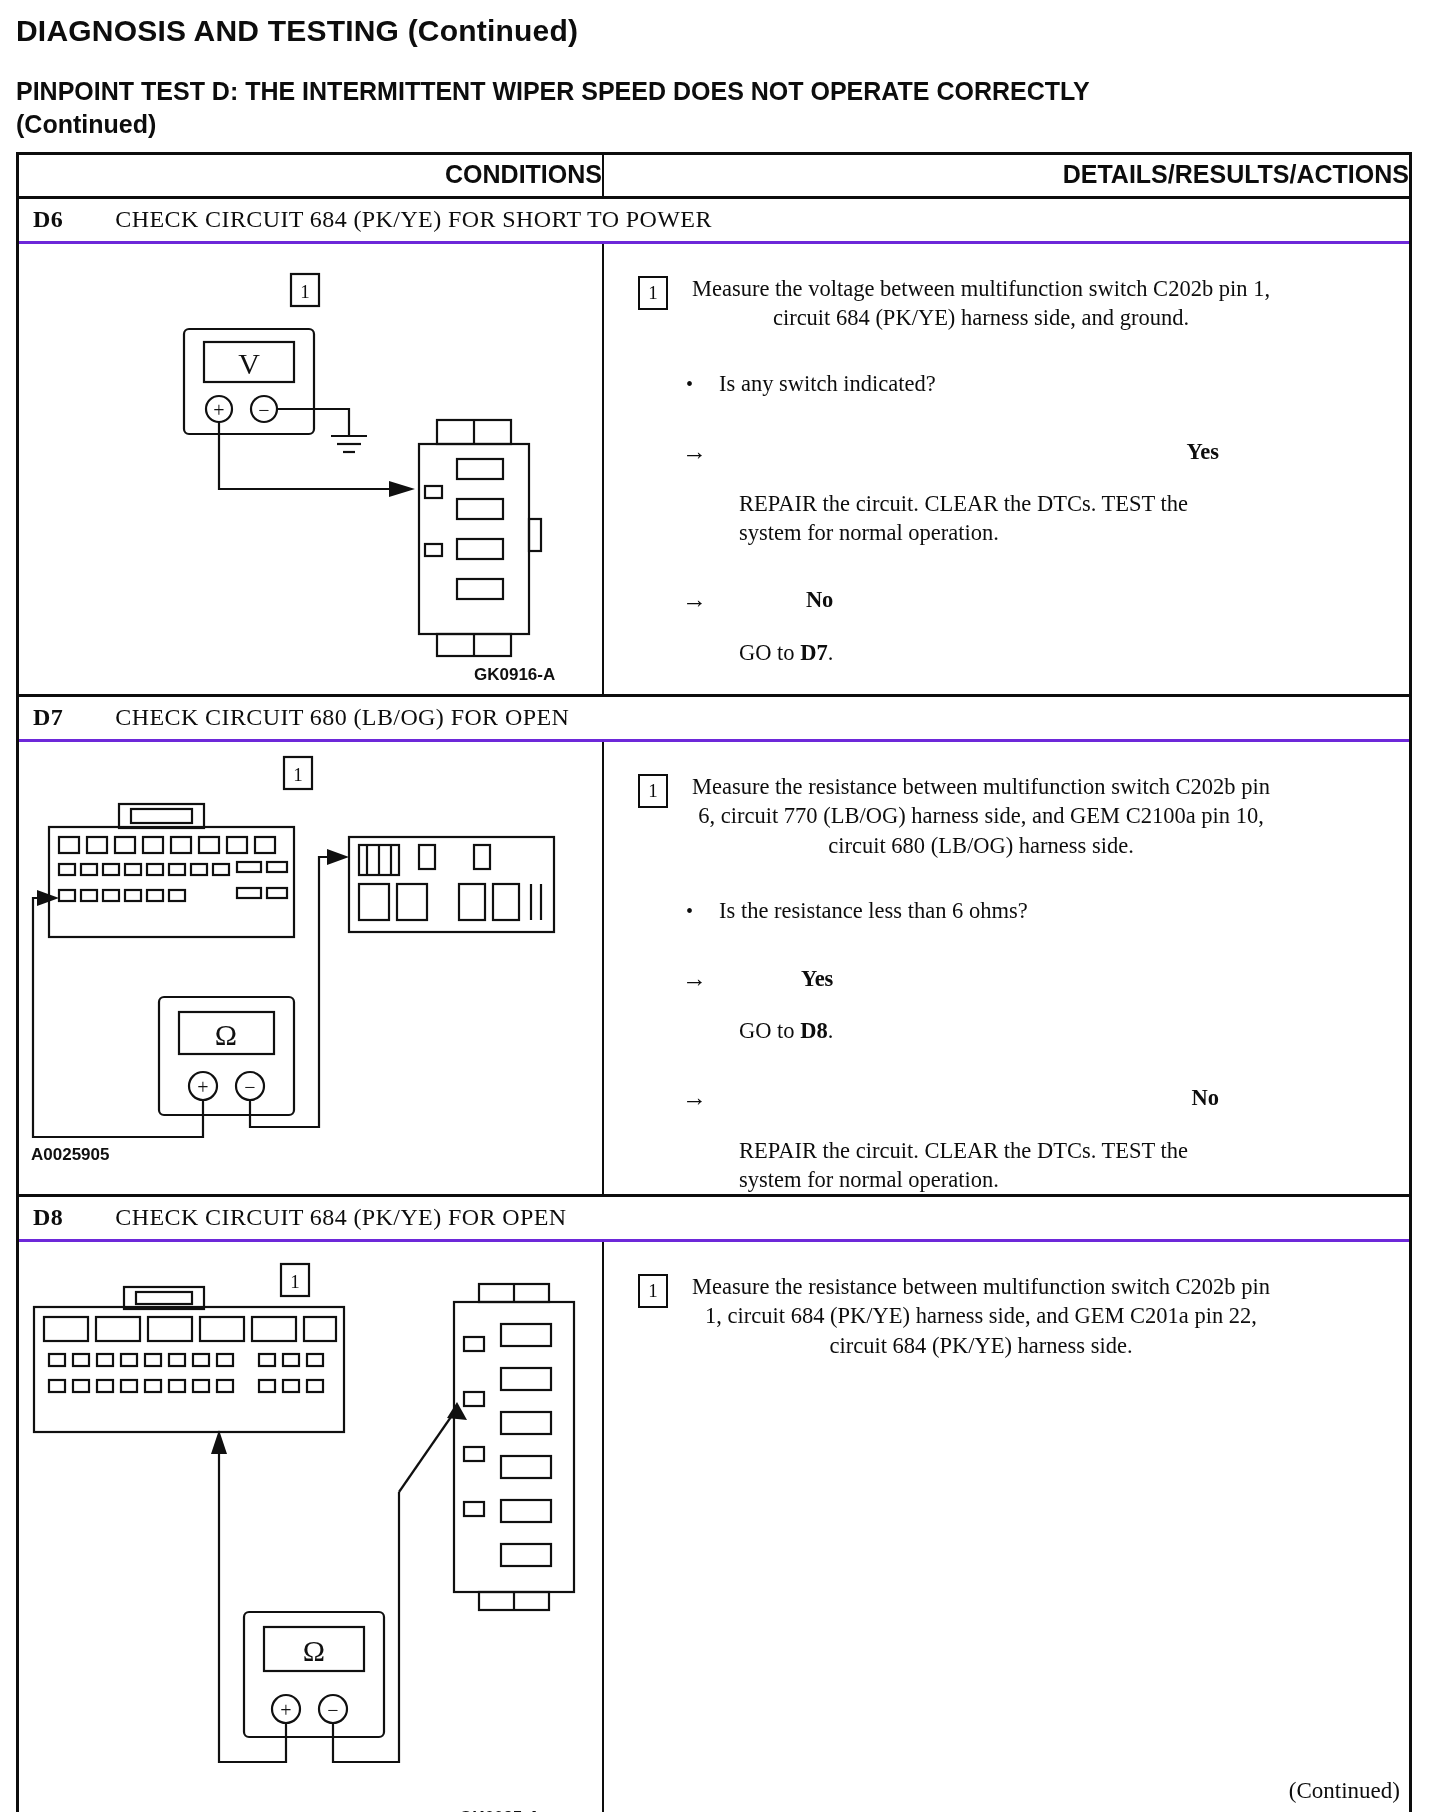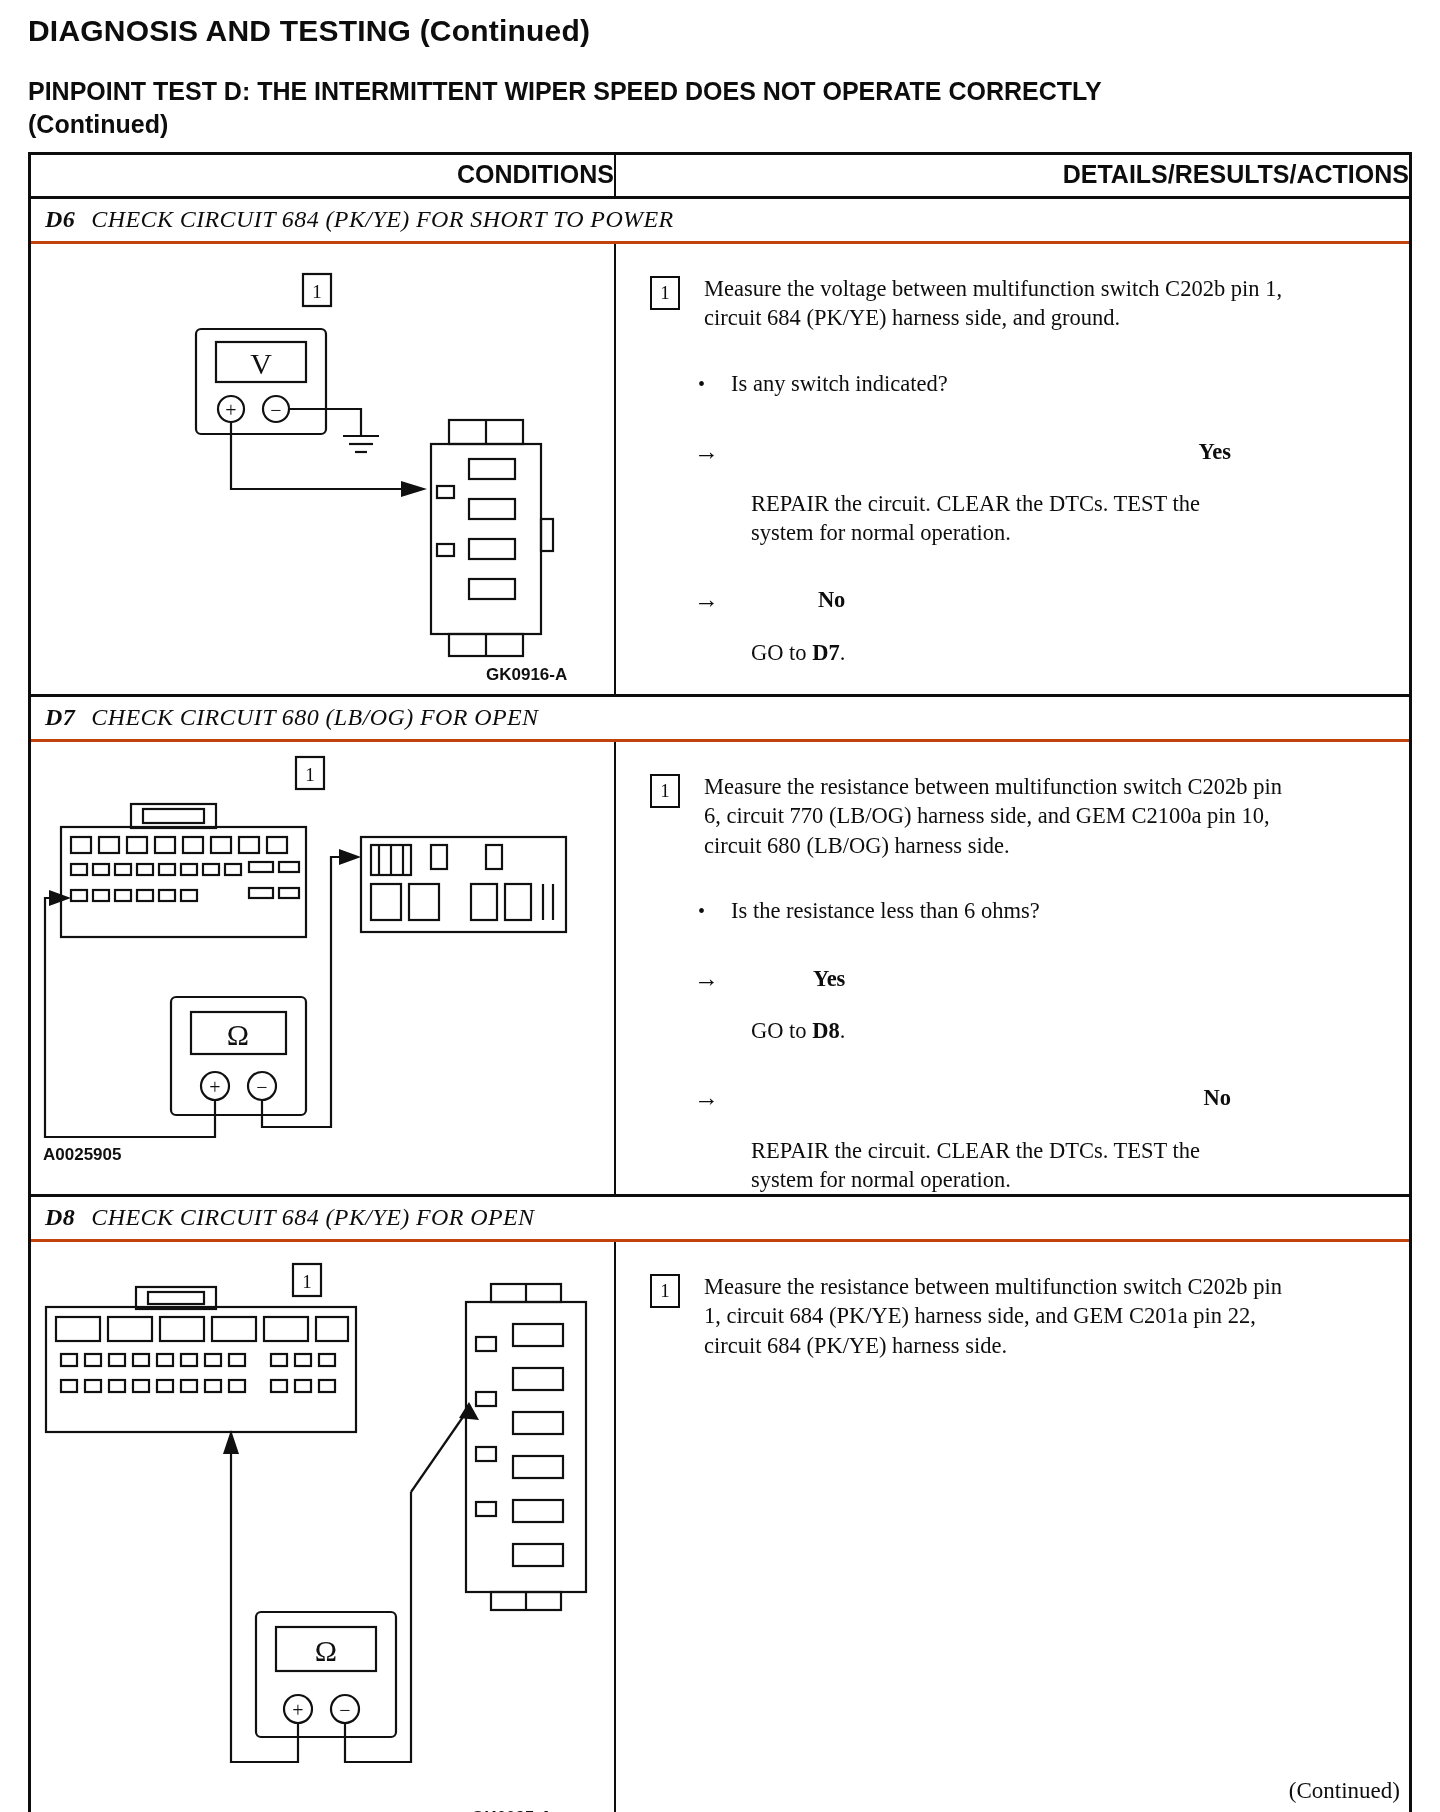--- a/index.html
+++ b/index.html
@@ -2,53 +2,53 @@
 <html><head>
 <meta charset="utf-8">
 <style>
   * { margin:0; padding:0; box-sizing:border-box; }
   html,body { background:#ffffff; }
   body {
     width:1440px; height:1812px;
     color:#0d0d0d;
     font-family:"Liberation Serif", serif;
   }
-  .page { position:relative; width:1440px; height:1812px; padding:14px 28px 0 28px; overflow:hidden; }
+  .page { position:relative; width:1440px; height:1812px; padding:14px 28px 0 16px; overflow:hidden; }
 
   .section-title {
     font-family:"Liberation Sans", sans-serif;
     font-weight:bold; font-size:30px; letter-spacing:.2px;
   }
   .test-title {
     font-family:"Liberation Sans", sans-serif;
     font-weight:bold; font-size:25px; line-height:1.3; margin-top:27px;
   }
   .test-title span { display:block; }
 
   .dt-table { border:3px solid #0d0d0d; margin-top:12px; }
   .thead { display:flex; border-bottom:3px solid #0d0d0d;
     font-family:"Liberation Sans", sans-serif; font-weight:bold; font-size:25px; }
   .th { padding:5px 0 7px 0; text-align:right; }
   .th-left { width:585px; border-right:2px solid #0d0d0d; }
   .th-right { flex:1; }
 
-  .row-title { display:flex; align-items:baseline; gap:16px;
-    padding:7px 0 8px 14px; border-bottom:3px solid #c2410c; font-size:24px;font-style:italic; }
+  .row-title { display:flex; align-items:baseline; gap:52px;
+    padding:7px 0 8px 14px; border-bottom:3px solid #6d28d9; font-size:24px; }
   .row-title.bt { border-top:3px solid #0d0d0d; }
   .row-id { font-weight:bold; letter-spacing:.5px; }
   .row-name { letter-spacing:.4px; }
 
   .row-body { display:flex; }
   .cell-cond { width:585px; border-right:2px solid #0d0d0d; position:relative; }
   .cell-details { flex:1; padding:30px 26px 0 34px; font-size:22.5px; line-height:1.3; }
 
   .step-line { display:flex; gap:24px; }
   .step-box { width:30px; height:34px; border:2px solid #0d0d0d; flex:none;
     display:flex; align-items:center; justify-content:center; font-size:19px; margin-top:2px; }
-  .step-text { max-width:578px; }
+  .step-text { max-width:578px;text-align:center; }
 
   .bullet-line { display:flex; gap:26px; margin:36px 0 0 48px; }
   .bullet-dot { font-size:20px; line-height:1.5; }
 
   .result { display:flex; gap:32px; margin:38px 0 0 44px; }
   .result-arrow { font-size:25px; line-height:1.2; }
   .answer { font-weight:bold;text-align:right; }
   .action { max-width:480px;margin-top:23px; }
 
   .h-d6 { min-height:450px; }

